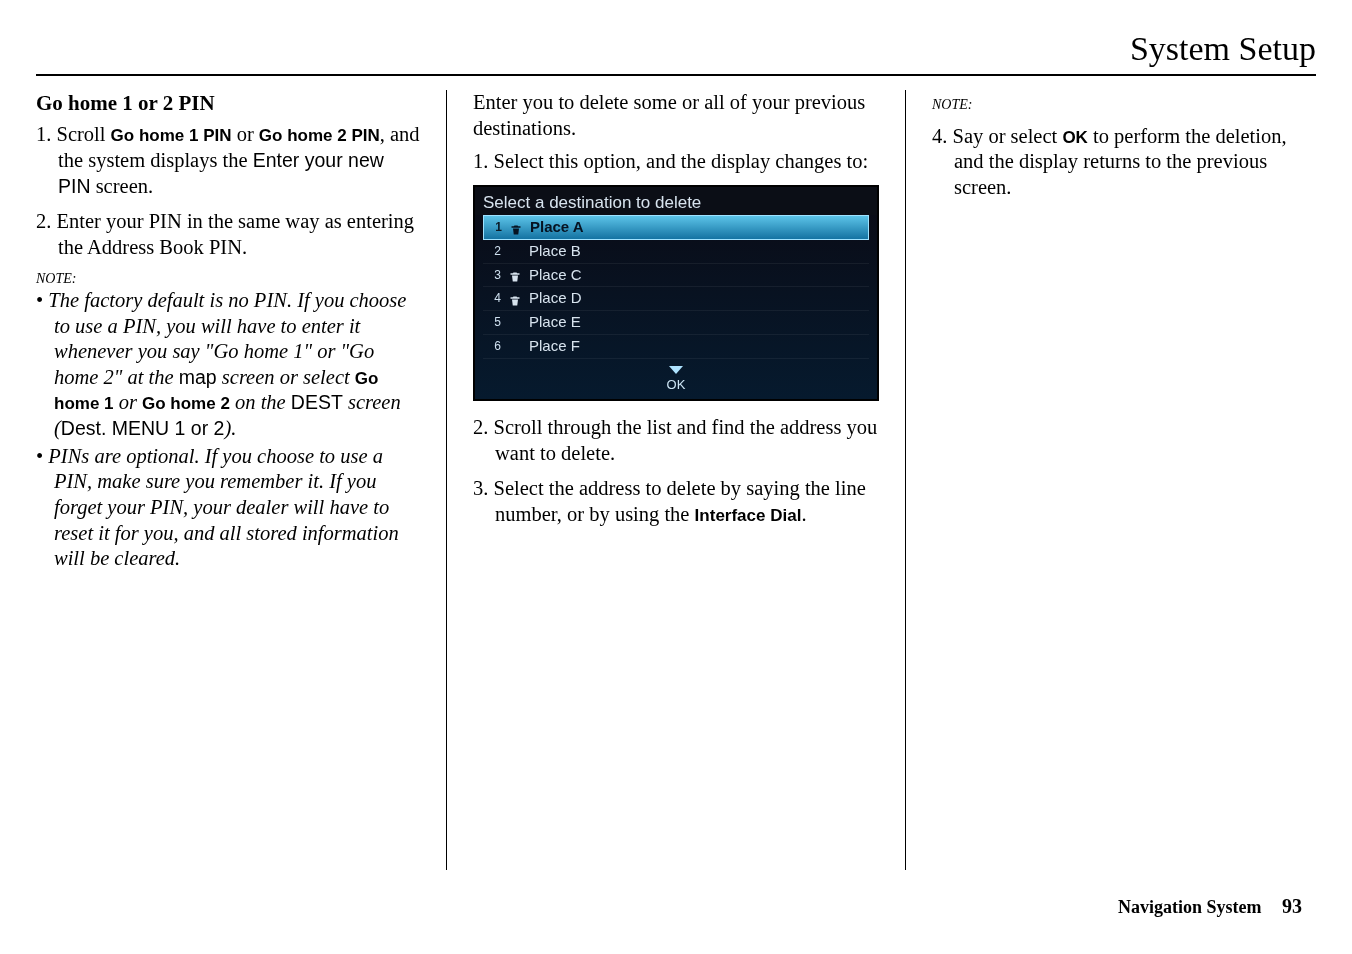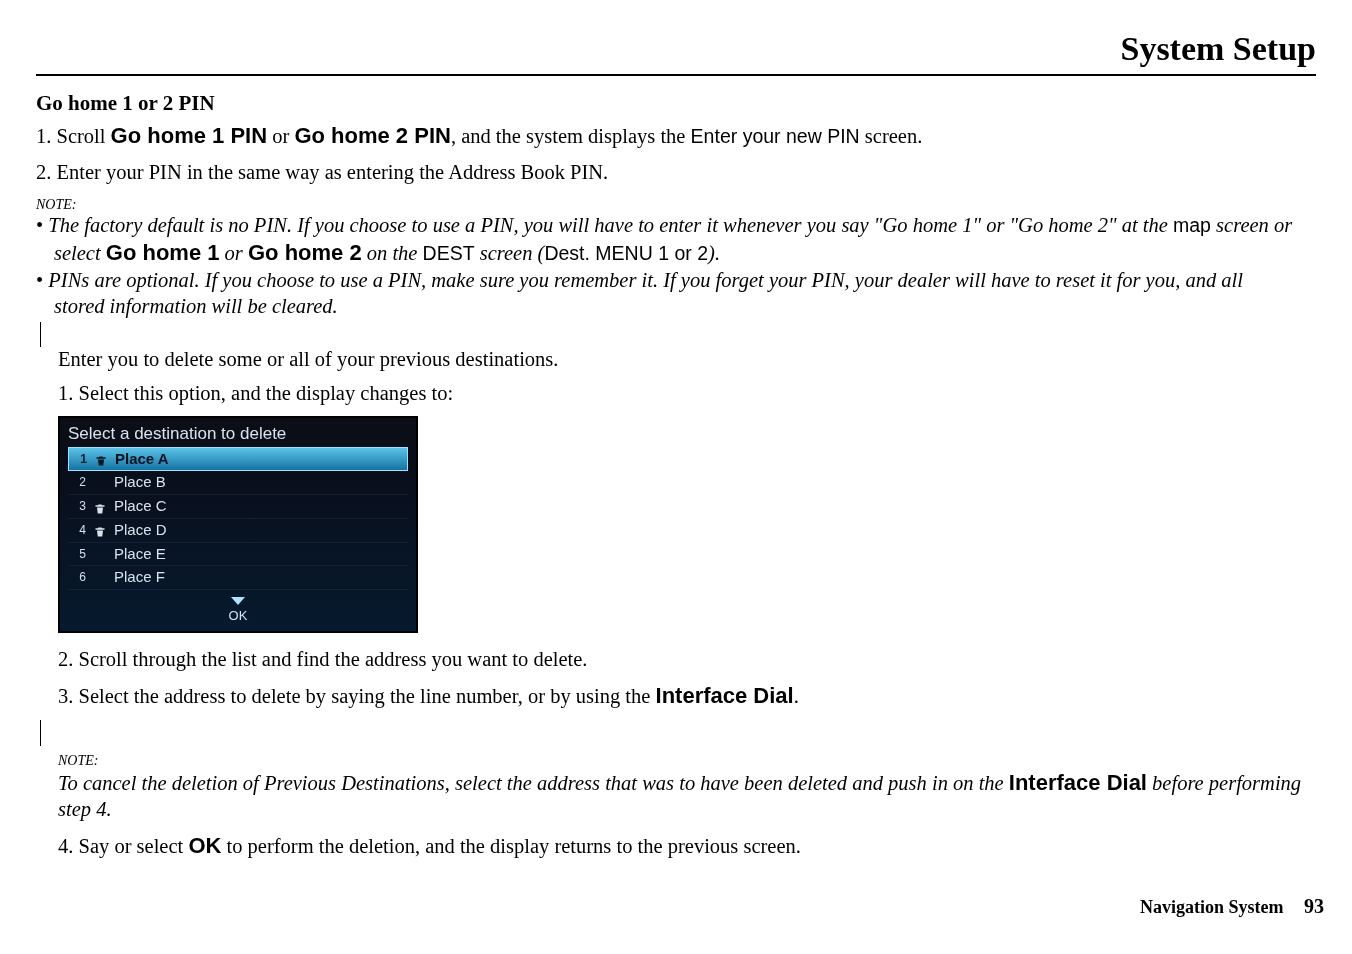--- a/index.html
+++ b/index.html
@@ -8,30 +8,29 @@
     height: 954px;
     background: #fff;
     font-family: "Times New Roman", Times, serif;
     color: #000;
     position: relative;
     padding: 30px 36px 30px 36px;
   }
   .page-title {
     text-align: right;
     font-size: 34px;
-    font-weight: bold;
+    font-weight: normal;
     padding-bottom: 6px;
     border-bottom: 2px solid #000;
     margin-bottom: 14px;
   }
   .columns {
     display: flex;
     gap: 0;
     height: 780px;
-    flex-direction: column;
   }
   .col {
     flex: 1;
     padding: 0 22px;
     font-size: 20.5px;
     line-height: 1.25;
   }
   .col:first-child { padding-left: 0; }
   .col:last-child { padding-right: 0; }
   .sep {
@@ -42,34 +41,34 @@
   }
   .sub-h { font-weight: bold; font-size: 21px; margin-bottom: 6px; }
   .sub-h-italic { font-style: italic; font-weight: bold; font-size: 21px; font-family: Arial, Helvetica, sans-serif; }
   ol.steps { list-style: none; counter-reset: step; padding-left: 0; margin-top: 4px; }
   ol.steps > li { counter-increment: step; margin-bottom: 10px; padding-left: 22px; text-indent: -22px; }
   ol.steps > li::before { content: counter(step) ". "; }
   .note-h { font-style: italic; font-size: 14px; margin-top: 6px; }
   ul.bullets { list-style: none; padding-left: 0; }
   ul.bullets > li { font-style: italic; padding-left: 18px; text-indent: -18px; margin-bottom: 2px; }
   ul.bullets > li::before { content: "•  "; font-style: normal; }
-  .b { font-weight: bold; font-family: Arial, Helvetica, sans-serif; font-style: normal; font-size: 22px; }
+  .b { font-weight: bold; font-family: Arial, Helvetica, sans-serif; font-style: normal; font-size: 17px; }
   .arialplain { font-family: Arial, Helvetica, sans-serif; font-style: normal; font-size: 19.5px; }
   .ital { font-style: italic; }
   .note-text { font-style: italic; }
   .footer {
     position: absolute;
     bottom: 36px;
-    right: 28px;
+    right: 50px;
     font-size: 18px;
   }
   .footer .pn { font-weight: bold; font-size: 20px; margin-left: 16px; }
   
   .screen {
-    width: 360px;
+    width: 406px;
     margin: 10px 0 14px 0;
     border: 2px solid #000;
     background: linear-gradient(180deg, #0a0a14 0%, #061a2e 100%);
     font-family: Arial, Helvetica, sans-serif;
     color: #d7e3ee;
   }
   .screen-title {
     padding: 5px 8px 2px 8px;
     font-size: 17px;
     color: #d7e3ee;
@@ -200,23 +199,20 @@
       <li>
         <span>Select the address to delete by saying the line number, or by using the </span><span class="b">Interface Dial</span><span>.</span>
       </li>
     </ol>
   </div>
 
   <div class="sep"></div>
 
   <div class="col">
     <div class="note-h">NOTE:</div>
-    <div class="note-text">
-      <span>To cancel the deletion of Previous Destinations, select the address that was to have been deleted and push in on the </span><span class="b">Interface Dial</span><span class="ital"> before performing step 4.</span>
-    </div>
     <ol class="steps" style="counter-reset: step 3; margin-top:10px">
       <li>
         <span>Say or select </span><span class="b">OK</span><span> to perform the deletion, and the display returns to the previous screen.</span>
       </li>
     </ol>
   </div>
 
 </div>
 
 <div class="footer">

